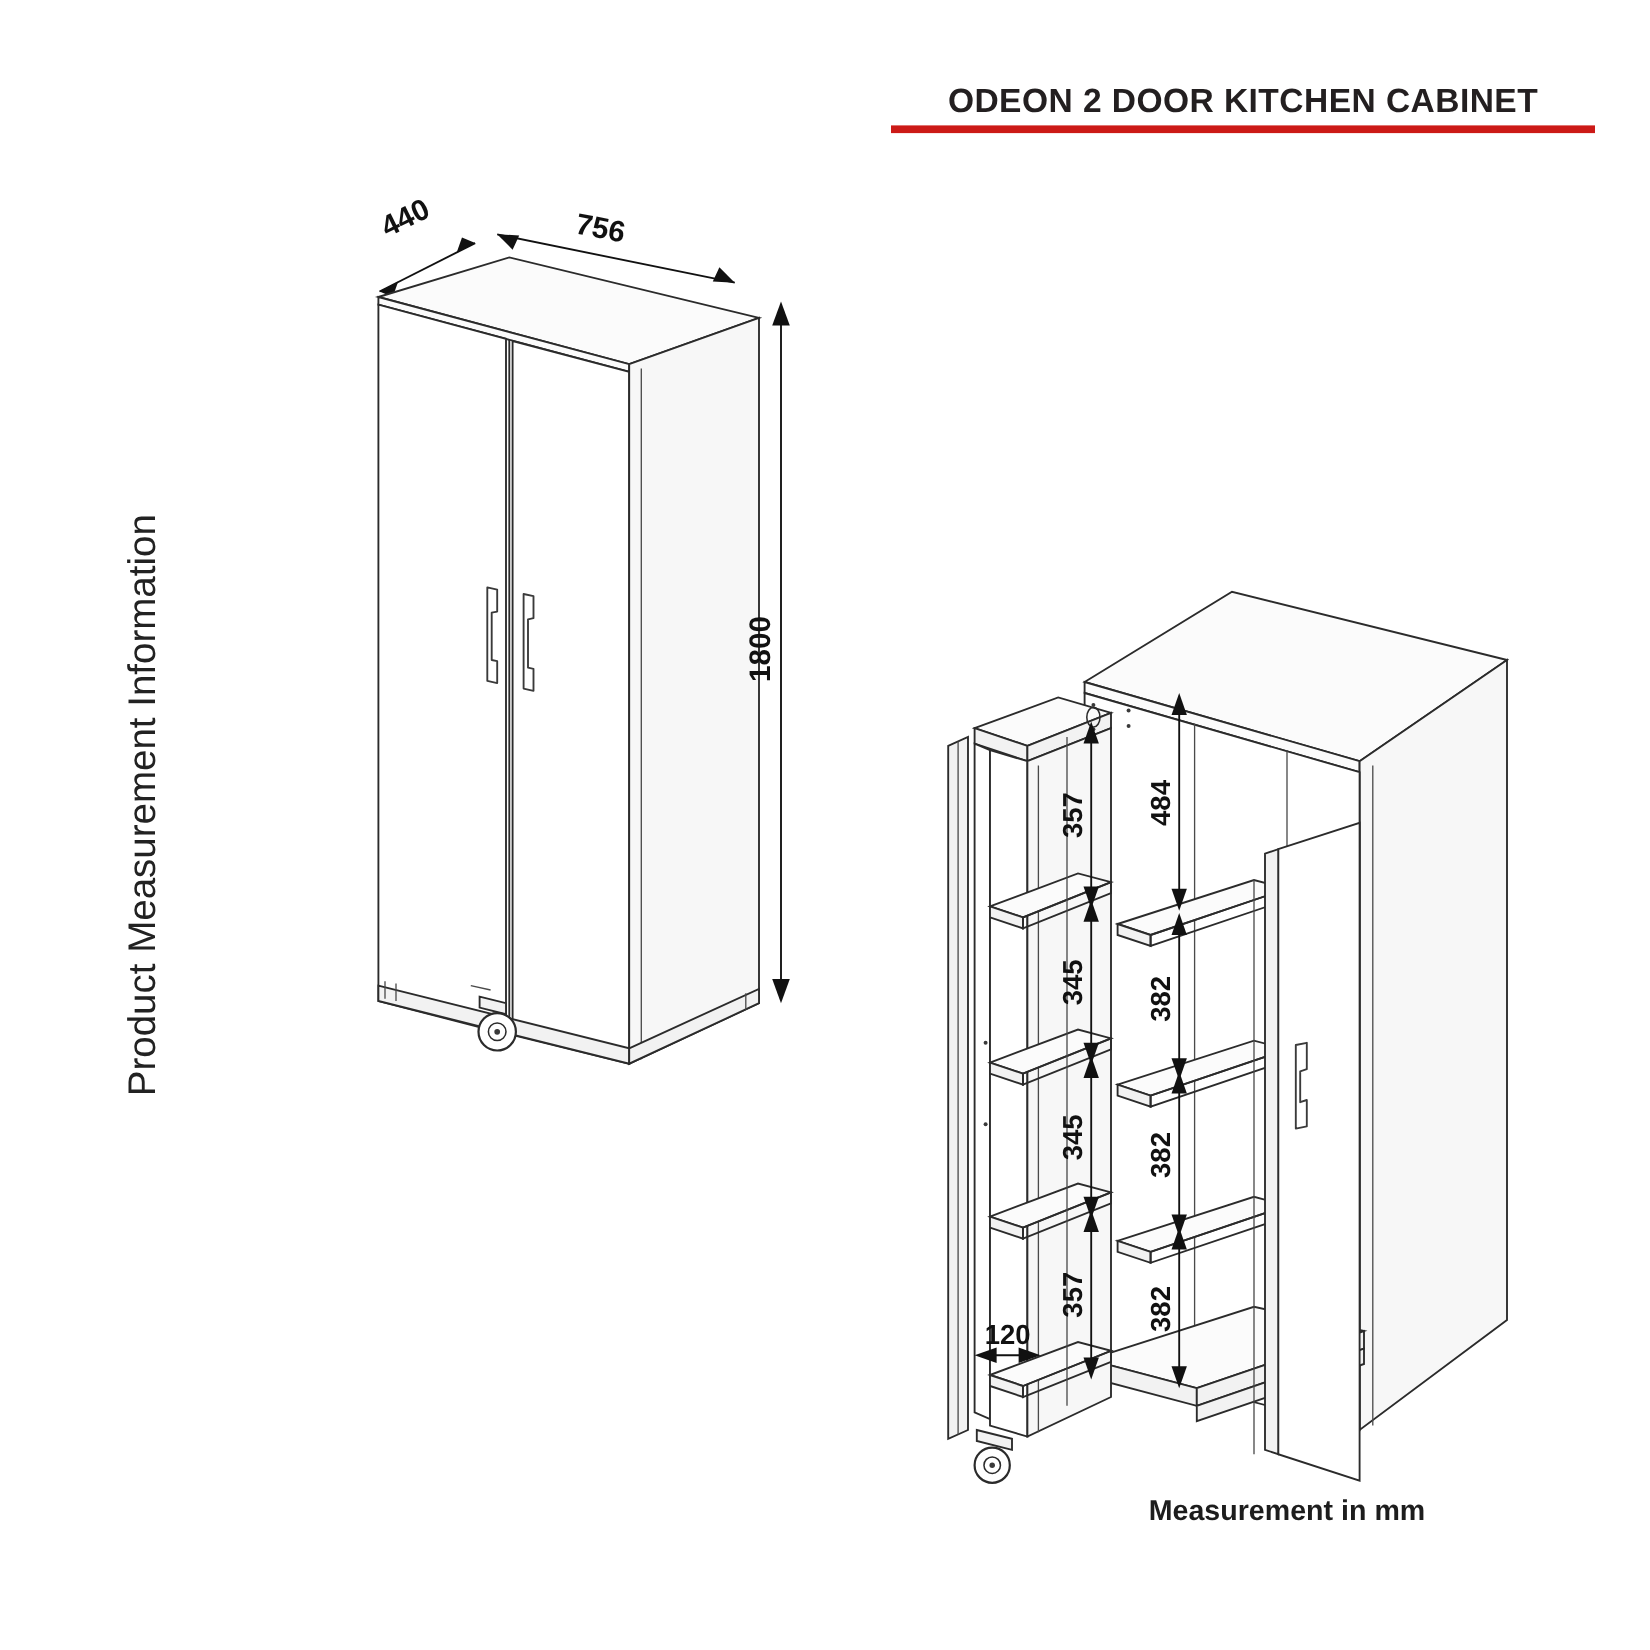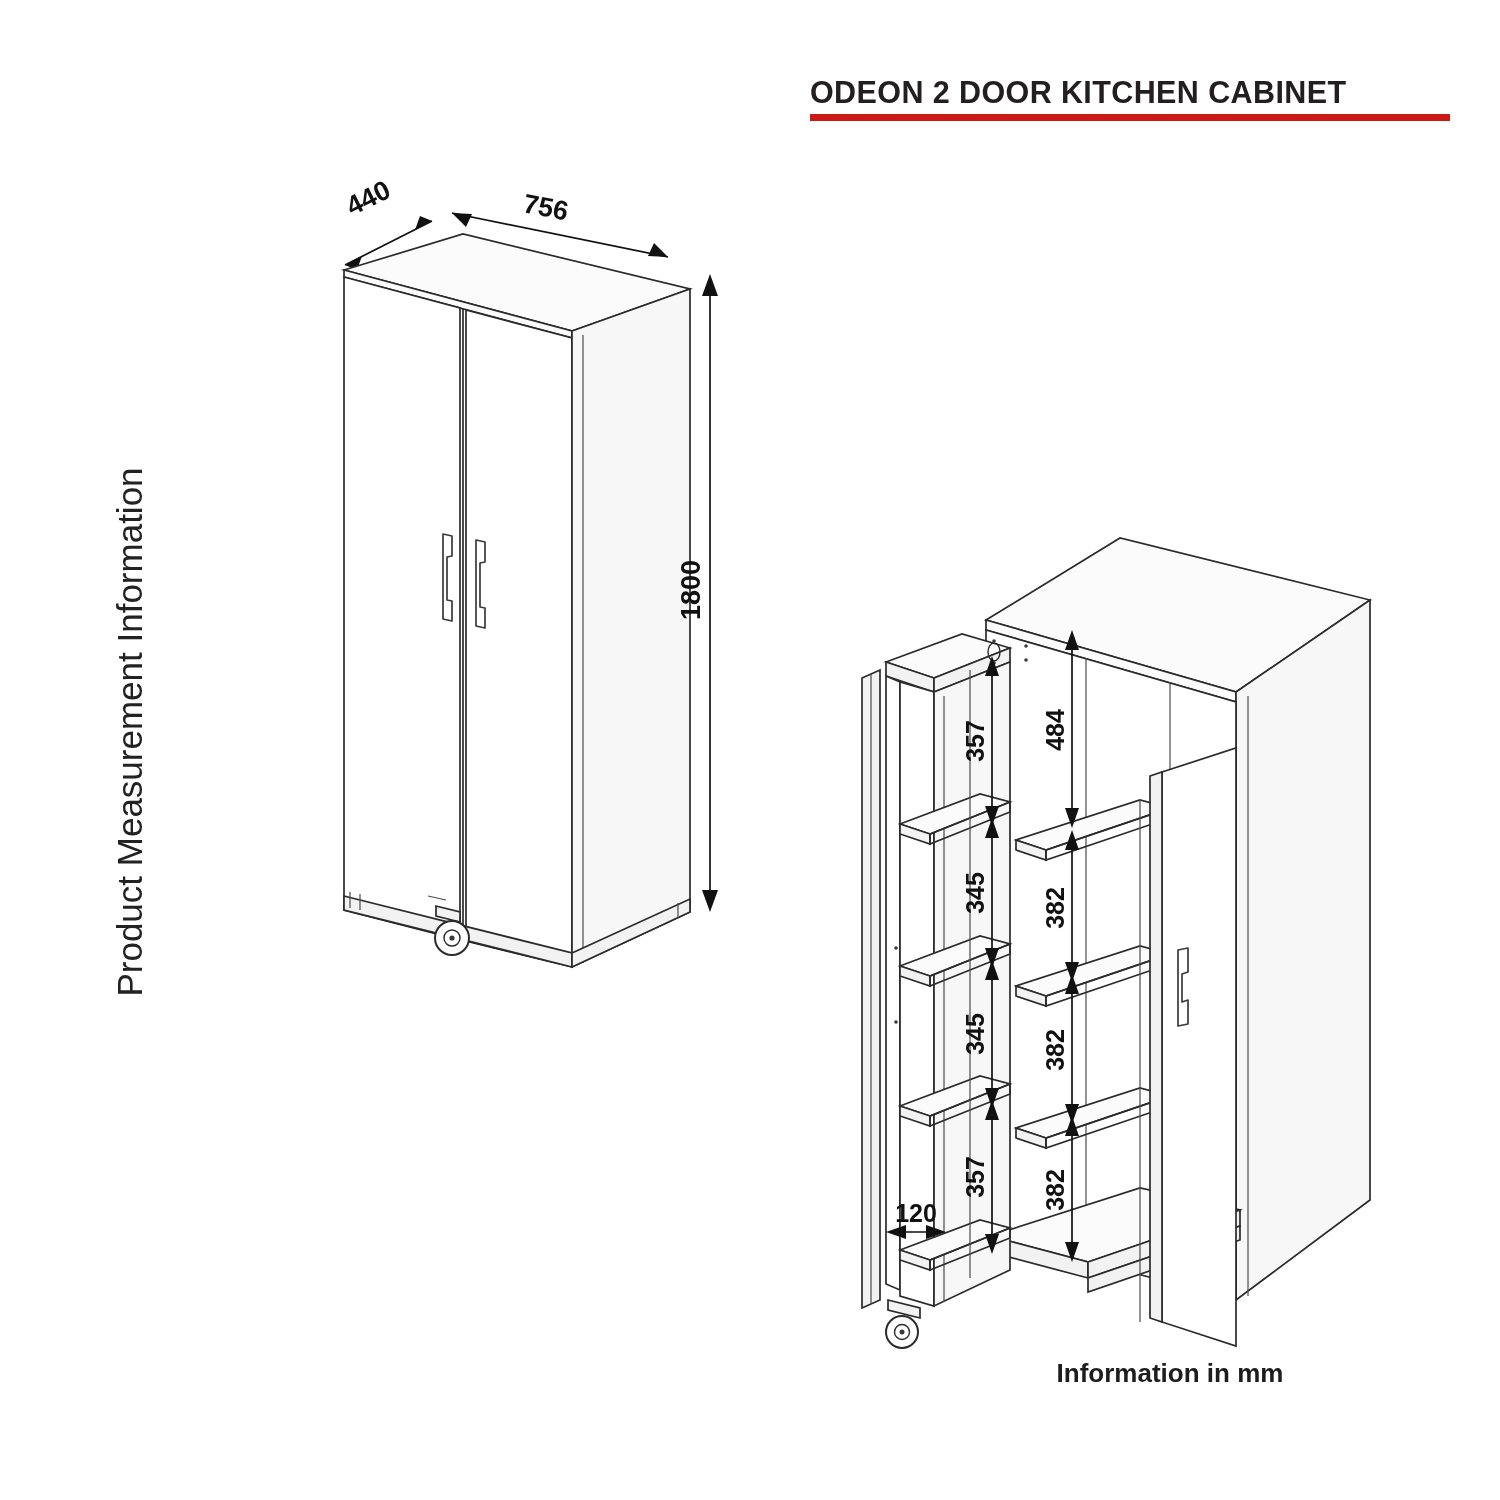--- a/index.html
+++ b/index.html
@@ -19,21 +19,21 @@
   #page-root {
     position: absolute;
     inset: 0;
   }
   
   #title-block {
     position: absolute;
     left: 810px;
     top: 76px;
     width: 640px;
-    text-align: left;
+    text-align: center;
   }
   #product-title {
     font-size: 30.5px;
     font-weight: bold;
     letter-spacing: 0.4px;
     color: #231f20;
     line-height: 1.05;
     white-space: nowrap;
   }
   #title-rule {
@@ -324,15 +324,15 @@
     </g>
 
     <g>
       <path class="dim" d="M 56 722 L 96 722"></path>
       <path d="M 46 722 L 66 715 L 66 729 Z" fill="#111"></path>
       <path d="M 106 722 L 86 715 L 86 729 Z" fill="#111"></path>
       <text class="dimtext-sm" x="76" y="712" text-anchor="middle">120</text>
     </g>
   </svg>
 
-  <div id="bottom-caption">Information in mm</div>
+  <div id="bottom-caption">Measurement in mm</div>
 
 </div>
 
 </body></html>

